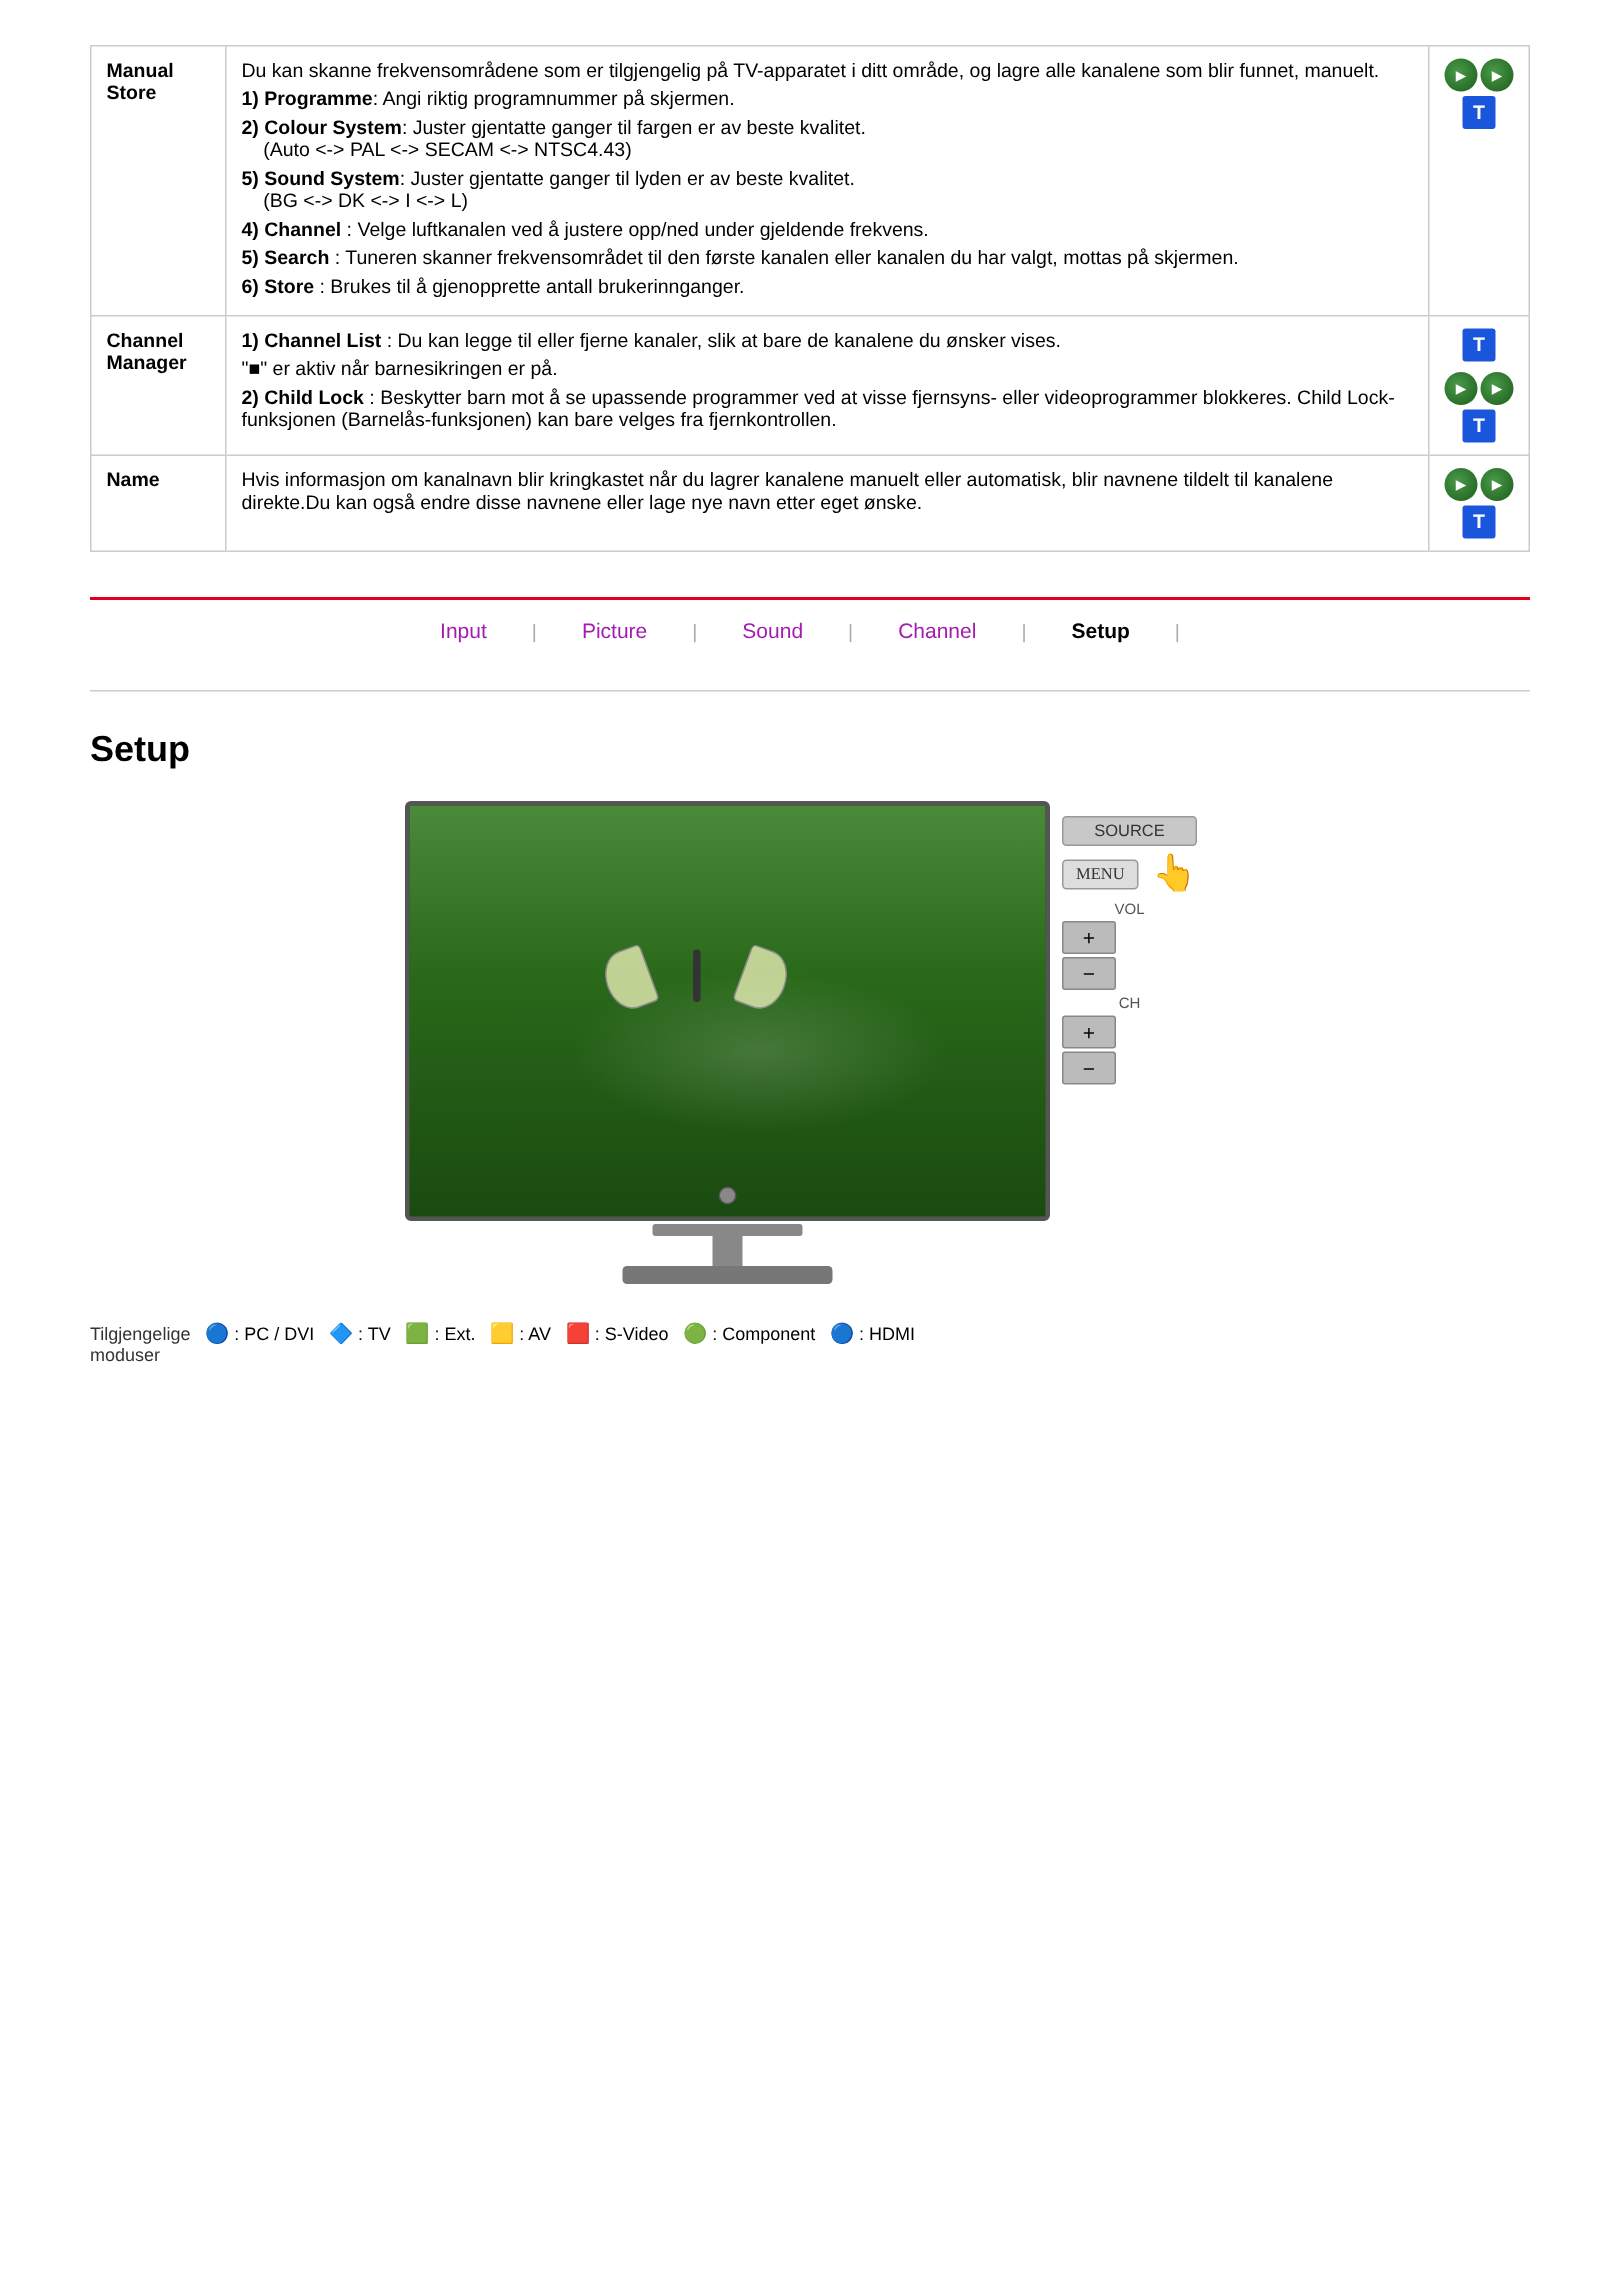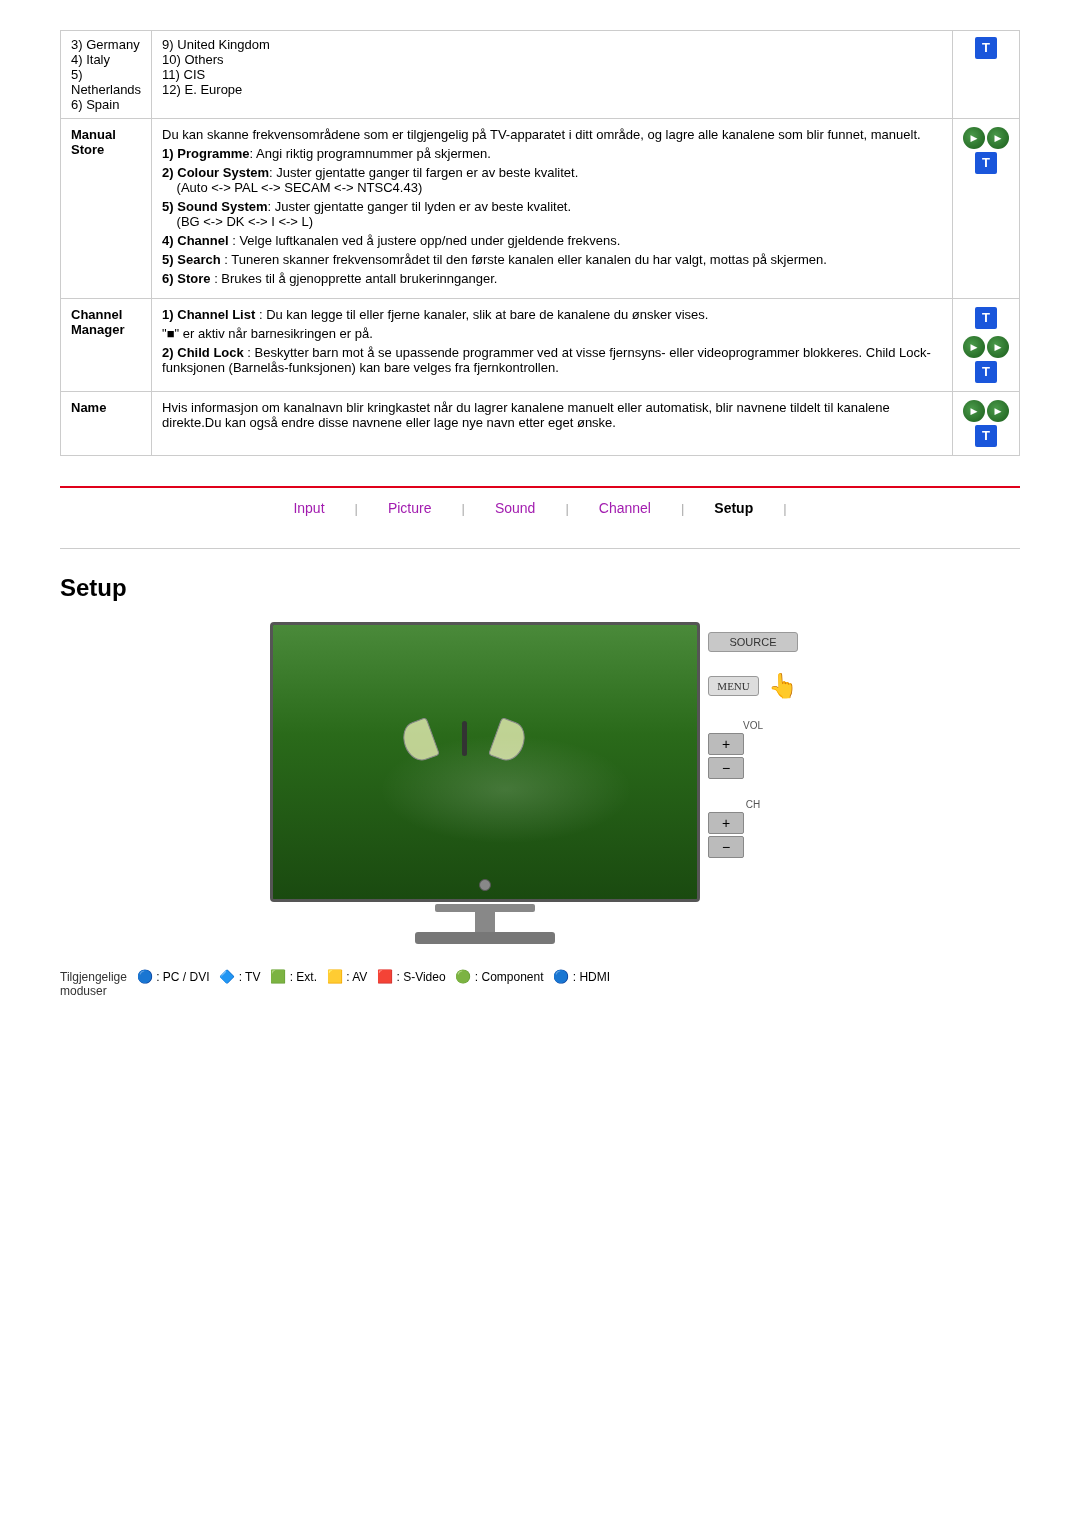--- a/index.html
+++ b/index.html
@@ -248,21 +248,21 @@
       background: #888;
       margin: 0 auto;
     }
 
     
     .tv-side-panel {
       width: 90px;
       margin-left: 8px;
       display: flex;
       flex-direction: column;
-      gap: 20px;
+      gap: 4px;
       padding-top: 10px;
     }
 
     .side-btn {
       background: #ddd;
       border: 1px solid #999;
       border-radius: 3px;
       padding: 3px 6px;
       font-size: 11px;
       text-align: center;
@@ -342,37 +342,20 @@
     p { margin-bottom: 4px; }
   </style>
 </head>
 <body>
 
 <div class="page-wrapper">
 
   <table class="main-table">
 
     <tbody>
-        <tr class="header-row-countries">
-      <td colspan="1" style="border:1px solid #ccc; padding:6px 10px;">
-        <div>3) Germany</div>
-        <div>4) Italy</div>
-        <div>5) Netherlands</div>
-        <div>6) Spain</div>
-      </td>
-      <td colspan="1" style="border:1px solid #ccc; padding:6px 10px;">
-        <div>9) United Kingdom</div>
-        <div>10) Others</div>
-        <div>11) CIS</div>
-        <div>12) E. Europe</div>
-      </td>
-      <td style="border:1px solid #ccc; padding:6px 10px; text-align:center; width:60px;">
-        <span class="icon-t">T</span>
-      </td>
-    </tr>
 
 
     <tr>
       <td class="label-cell">Manual<br>Store</td>
       <td class="content-cell">
         <p>Du kan skanne frekvensområdene som er tilgjengelig på TV-apparatet i ditt område, og lagre alle kanalene som blir funnet, manuelt.</p>
         <p><strong>1) Programme</strong>: Angi riktig programnummer på skjermen.</p>
         <p><strong>2) Colour System</strong>: Juster gjentatte ganger til fargen er av beste kvalitet.<br>&nbsp;&nbsp;&nbsp;&nbsp;(Auto &lt;-&gt; PAL &lt;-&gt; SECAM &lt;-&gt; NTSC4.43)</p>
         <p><strong>5) Sound System</strong>: Juster gjentatte ganger til lyden er av beste kvalitet.<br>&nbsp;&nbsp;&nbsp;&nbsp;(BG &lt;-&gt; DK &lt;-&gt; I &lt;-&gt; L)</p>
         <p><strong>4) Channel</strong> : Velge luftkanalen ved å justere opp/ned under gjeldende frekvens.</p>

